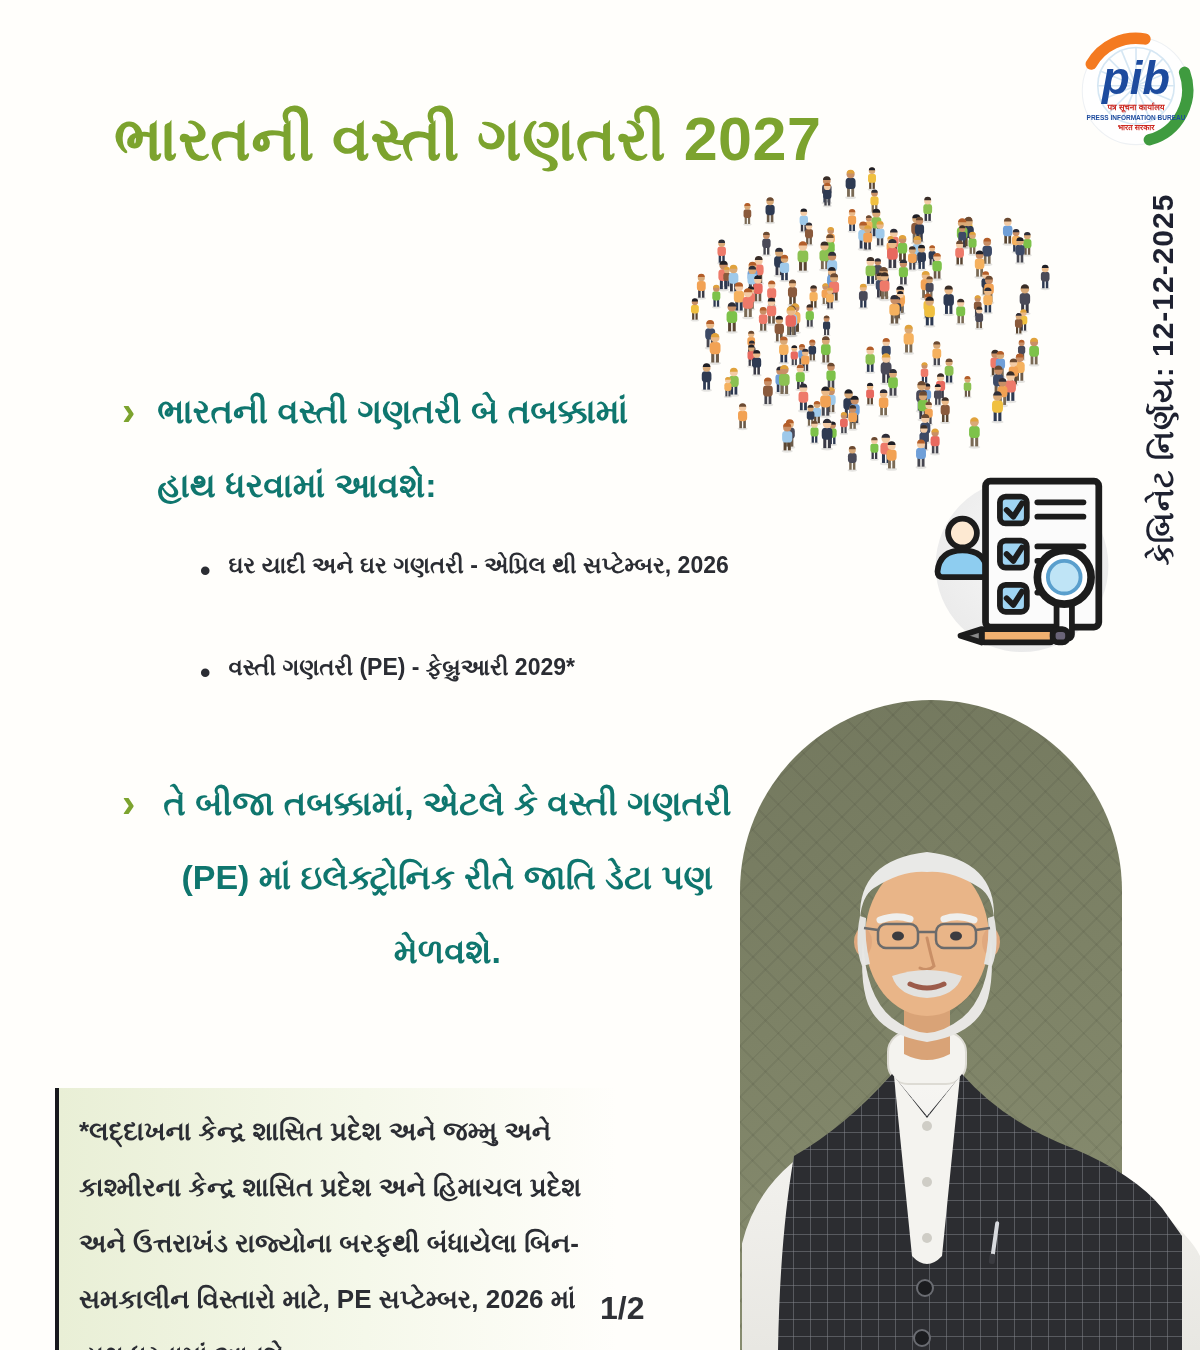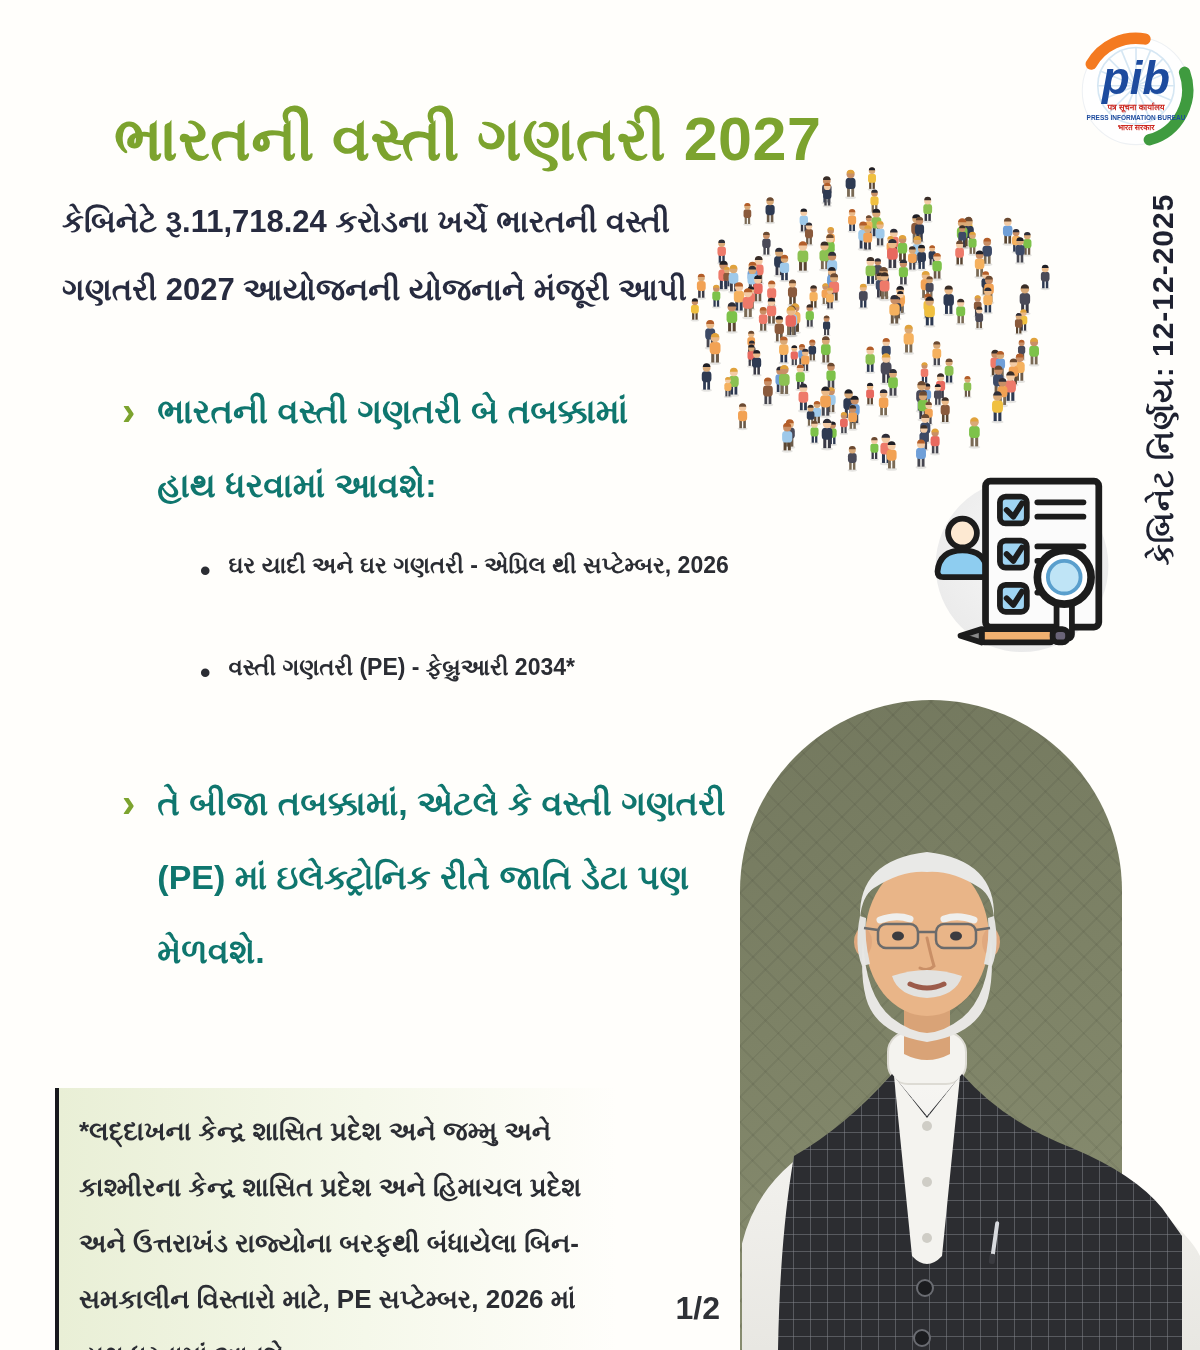--- a/index.html
+++ b/index.html
@@ -20,21 +20,21 @@
   
   .crowd{position:absolute;left:676px;top:163px;width:390px;height:316px;}
 
   
   .bullet{position:absolute;display:flex;align-items:flex-start;}
   .bullet .marker{color:#7ca32e;font-size:40px;font-weight:800;line-height:1.85;margin-right:22px;}
   .bullet .btext{font-size:34px;font-weight:700;color:#0f766e;line-height:2.18;}
   .bullet1{left:122px;top:374px;}
   .bullet1 .btext{width:480px;}
   .bullet2{left:122px;top:766px;}
-  .bullet2 .btext{width:580px;}
+  .bullet2 .btext{width:580px;text-align:center;}
 
   .sub-bullet{position:absolute;display:flex;align-items:flex-start;}
   .sub-bullet .marker{color:#2b2d33;font-size:30px;font-weight:800;line-height:1.5;margin-right:18px;}
   .sub-bullet .btext{font-size:23px;font-weight:700;color:#2b2d33;line-height:1.5;width:640px;}
   .sub1{left:200px;top:548px;}
   .sub2{left:200px;top:650px;}
 
   
   .survey-icon{position:absolute;left:926px;top:458px;width:192px;height:200px;}
 
@@ -47,30 +47,29 @@
           linear-gradient(165deg,#73785e 0%,#7d8266 45%,#8a8f72 100%);}
   .modi{position:absolute;left:742px;top:826px;width:458px;height:524px;}
 
   
   .footnote{position:absolute;left:55px;top:1088px;width:538px;padding:16px 0 14px 20px;
             border-left:4px solid #17181c;
             background:linear-gradient(90deg,#e9efd6 0%,#f5f8ea 55%,rgba(255,255,255,0) 100%);}
   .footnote .ftext{font-size:26px;font-weight:700;color:#2b2d33;line-height:2.15;}
 
   
-  .page-num{position:absolute;left:600px;top:1290px;width:120px;text-align:right;
+  .page-num{position:absolute;left:600px;top:1290px;width:120px;text-align:left;
             font-size:32px;font-weight:600;color:#2f3136;}
 </style>
 </head>
 <body>
 
 <div class="page">
 
   <div class="title">ભારતની વસ્તી ગણતરી 2027</div>
-  <div class="subtitle">કેબિનેટે રૂ.11,718.24 કરોડના ખર્ચે ભારતની વસ્તી ગણતરી 2027 આયોજનની યોજનાને મંજૂરી આપી</div>
 
   <div class="pib-logo">
     <svg viewBox="0 0 120 120" width="124" height="124">
       <circle cx="60" cy="57" r="52" fill="#ffffff" stroke="#eef1f4" stroke-width="1"></circle>
       <g stroke="#c9dff0" stroke-width="1.6" opacity="0.75">
         <circle cx="60" cy="52" r="37" fill="none"></circle>
         <line x1="60" y1="15" x2="60" y2="89"></line>
           <line x1="23" y1="52" x2="97" y2="52"></line>
         <line x1="34" y1="26" x2="86" y2="78"></line>
           <line x1="86" y1="26" x2="34" y2="78"></line>
@@ -1497,21 +1496,21 @@
     <span class="marker">›</span>
     <span class="btext">ભારતની વસ્તી ગણતરી બે તબક્કામાં હાથ ધરવામાં આવશે:</span>
   </div>
 
   <div class="sub-bullet sub1">
     <span class="marker">•</span>
     <span class="btext">ઘર યાદી અને ઘર ગણતરી - એપ્રિલ થી સપ્ટેમ્બર, 2026</span>
   </div>
   <div class="sub-bullet sub2">
     <span class="marker">•</span>
-    <span class="btext">વસ્તી ગણતરી (PE) - ફેબ્રુઆરી 2034*</span>
+    <span class="btext">વસ્તી ગણતરી (PE) - ફેબ્રુઆરી 2029*</span>
   </div>
 
   <div class="survey-icon">
     <svg viewBox="0 0 200 208" width="192" height="200">
       <defs>
         <radialGradient id="iconBg" cx="50%" cy="42%" r="65%">
           <stop offset="0%" stop-color="#f7f7f7"></stop>
             <stop offset="100%" stop-color="#e9e9e9"></stop>
         </radialGradient>
       </defs>

